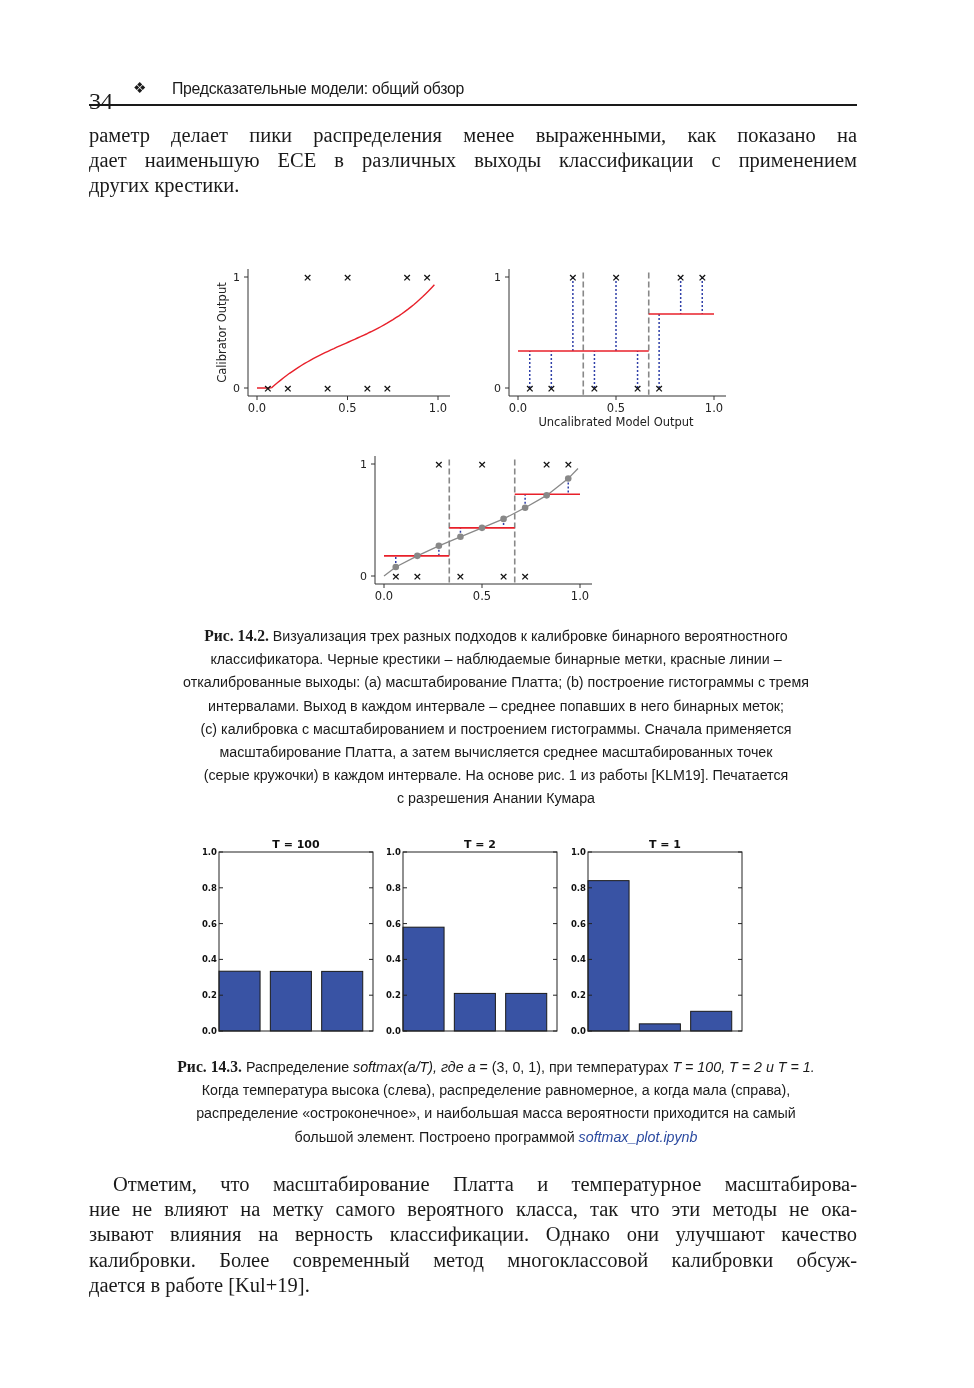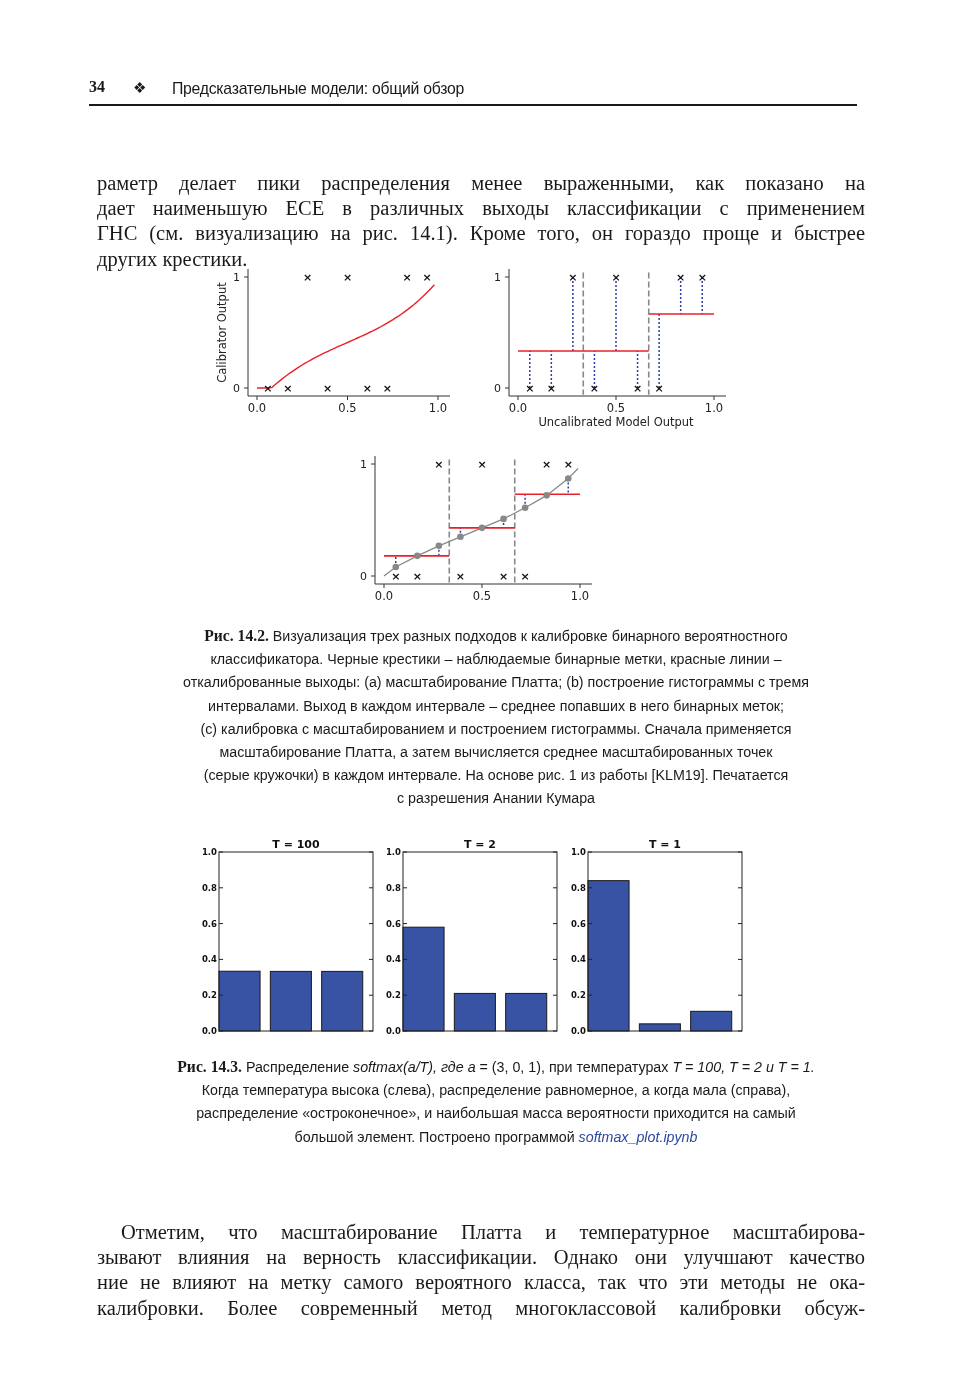--- a/index.html
+++ b/index.html
@@ -1,21 +1,21 @@
 <!DOCTYPE html>
 <html><head>
 <meta charset="utf-8">
 <style>
   html, body { margin: 0; padding: 0; background: #ffffff; }
   body { width: 974px; height: 1388px; position: relative; overflow: hidden; color: #1a1a1a; }
   .header { position: absolute; left: 89px; top: 76px; width: 768px; height: 28px; border-bottom: 2px solid #1a1a1a; }
-  .header .pnum { position: absolute; left: 0; top: 2px; font-family: "Liberation Serif", serif; font-weight: bold; font-size: 16px; }
+  .header .pnum { position: absolute; left: 0; top: 12px; font-family: "Liberation Serif", serif; font-weight: normal; font-size: 24px; }
   .header .orn { position: absolute; left: 44px; top: 3px; font-family: "DejaVu Sans", sans-serif; font-size: 15px; }
   .header .title { position: absolute; left: 83px; top: 3px; font-family: "Liberation Sans", sans-serif; font-size: 17px; letter-spacing: -0.3px; transform: scaleX(0.93); transform-origin: left; white-space: nowrap; }
-  .para { position: absolute; left: 97px; width: 768px; font-family: "Liberation Serif", serif; font-size: 20.5px; line-height: 25.2px; text-align: justify; margin-top: 48px; }
+  .para { position: absolute; left: 89px; width: 768px; font-family: "Liberation Serif", serif; font-size: 20.5px; line-height: 25.2px; text-align: justify; }
   .para .line { display: block; text-align: justify; text-align-last: justify; white-space: nowrap; height: 25.2px; }
   .para .line.last { text-align-last: left; }
   .caption { position: absolute; left: 96px; width: 800px; font-family: "Liberation Sans", sans-serif; font-size: 15.5px; line-height: 23.2px; text-align: center; }
   .caption .cline { display: block; white-space: nowrap; transform: scaleX(0.92); }
   .caption .fig { font-family: "Liberation Serif", serif; font-weight: bold; font-size: 17px; }
   .caption i { font-style: italic; }
   .caption .link { color: #2b4aa0; font-style: italic; }
   svg text { font-family: "DejaVu Sans", sans-serif; }
 </style>
 </head>
@@ -23,21 +23,20 @@
 
 <div class="header">
   <span class="pnum">34</span>
   <span class="orn">❖</span>
   <span class="title">Предсказательные модели: общий обзор</span>
 </div>
 
 <div class="para" style="top:123px;">
   <span class="line">раметр делает пики распределения менее выраженными, как показано на</span>
   <span class="line">дает наименьшую ECE в различных выходы классификации с применением</span>
-  <span class="line">ГНС (см. визуализацию на рис. 14.1). Кроме того, он гораздо проще и быстрее</span>
   <span class="line last">других крестики.</span>
 </div>
 
 <svg id="fig142" style="position:absolute;left:0;top:0;" width="974" height="620">
     <g>
       <line x1="248" y1="269" x2="248" y2="396" stroke="#333" stroke-width="1"></line>
       <line x1="248" y1="396" x2="450" y2="396" stroke="#333" stroke-width="1"></line>
       <line x1="244" y1="388" x2="248" y2="388" stroke="#333"></line>
       <text x="240" y="392" font-size="11" text-anchor="end" fill="#222">0</text>
       <line x1="244" y1="277" x2="248" y2="277" stroke="#333"></line>
@@ -240,16 +239,17 @@
     <span class="fig">Рис. 14.3.</span>
     <span>Распределение </span><i>softmax(a/T), где a</i><span> = (3, 0, 1), при температурах </span><i>T = 100, T = 2 и T = 1.</i>
   </span>
   <span class="cline">Когда температура высока (слева), распределение равномерное, а когда мала (справа),</span>
   <span class="cline">распределение «остроконечное», и наибольшая масса вероятности приходится на самый</span>
   <span class="cline"><span>большой элемент. Построено программой </span><span class="link">softmax_plot.ipynb</span></span>
 </div>
 
 <div class="para" style="top:1172px;">
   <span class="line" style="text-indent:24px;">Отметим, что масштабирование Платта и температурное масштабирова-</span>
+  <span class="line">ние не влияют на метку самого вероятного класса, так что эти методы не ока-</span>
   <span class="line">зывают влияния на верность классификации. Однако они улучшают качество</span>
-  <span class="line">ние не влияют на метку самого вероятного класса, так что эти методы не ока-</span>
   <span class="line">калибровки. Более современный метод многоклассовой калибровки обсуж-</span>
+  <span class="line last">дается в работе [Kul+19].</span>
 </div>
 
 </body></html>

